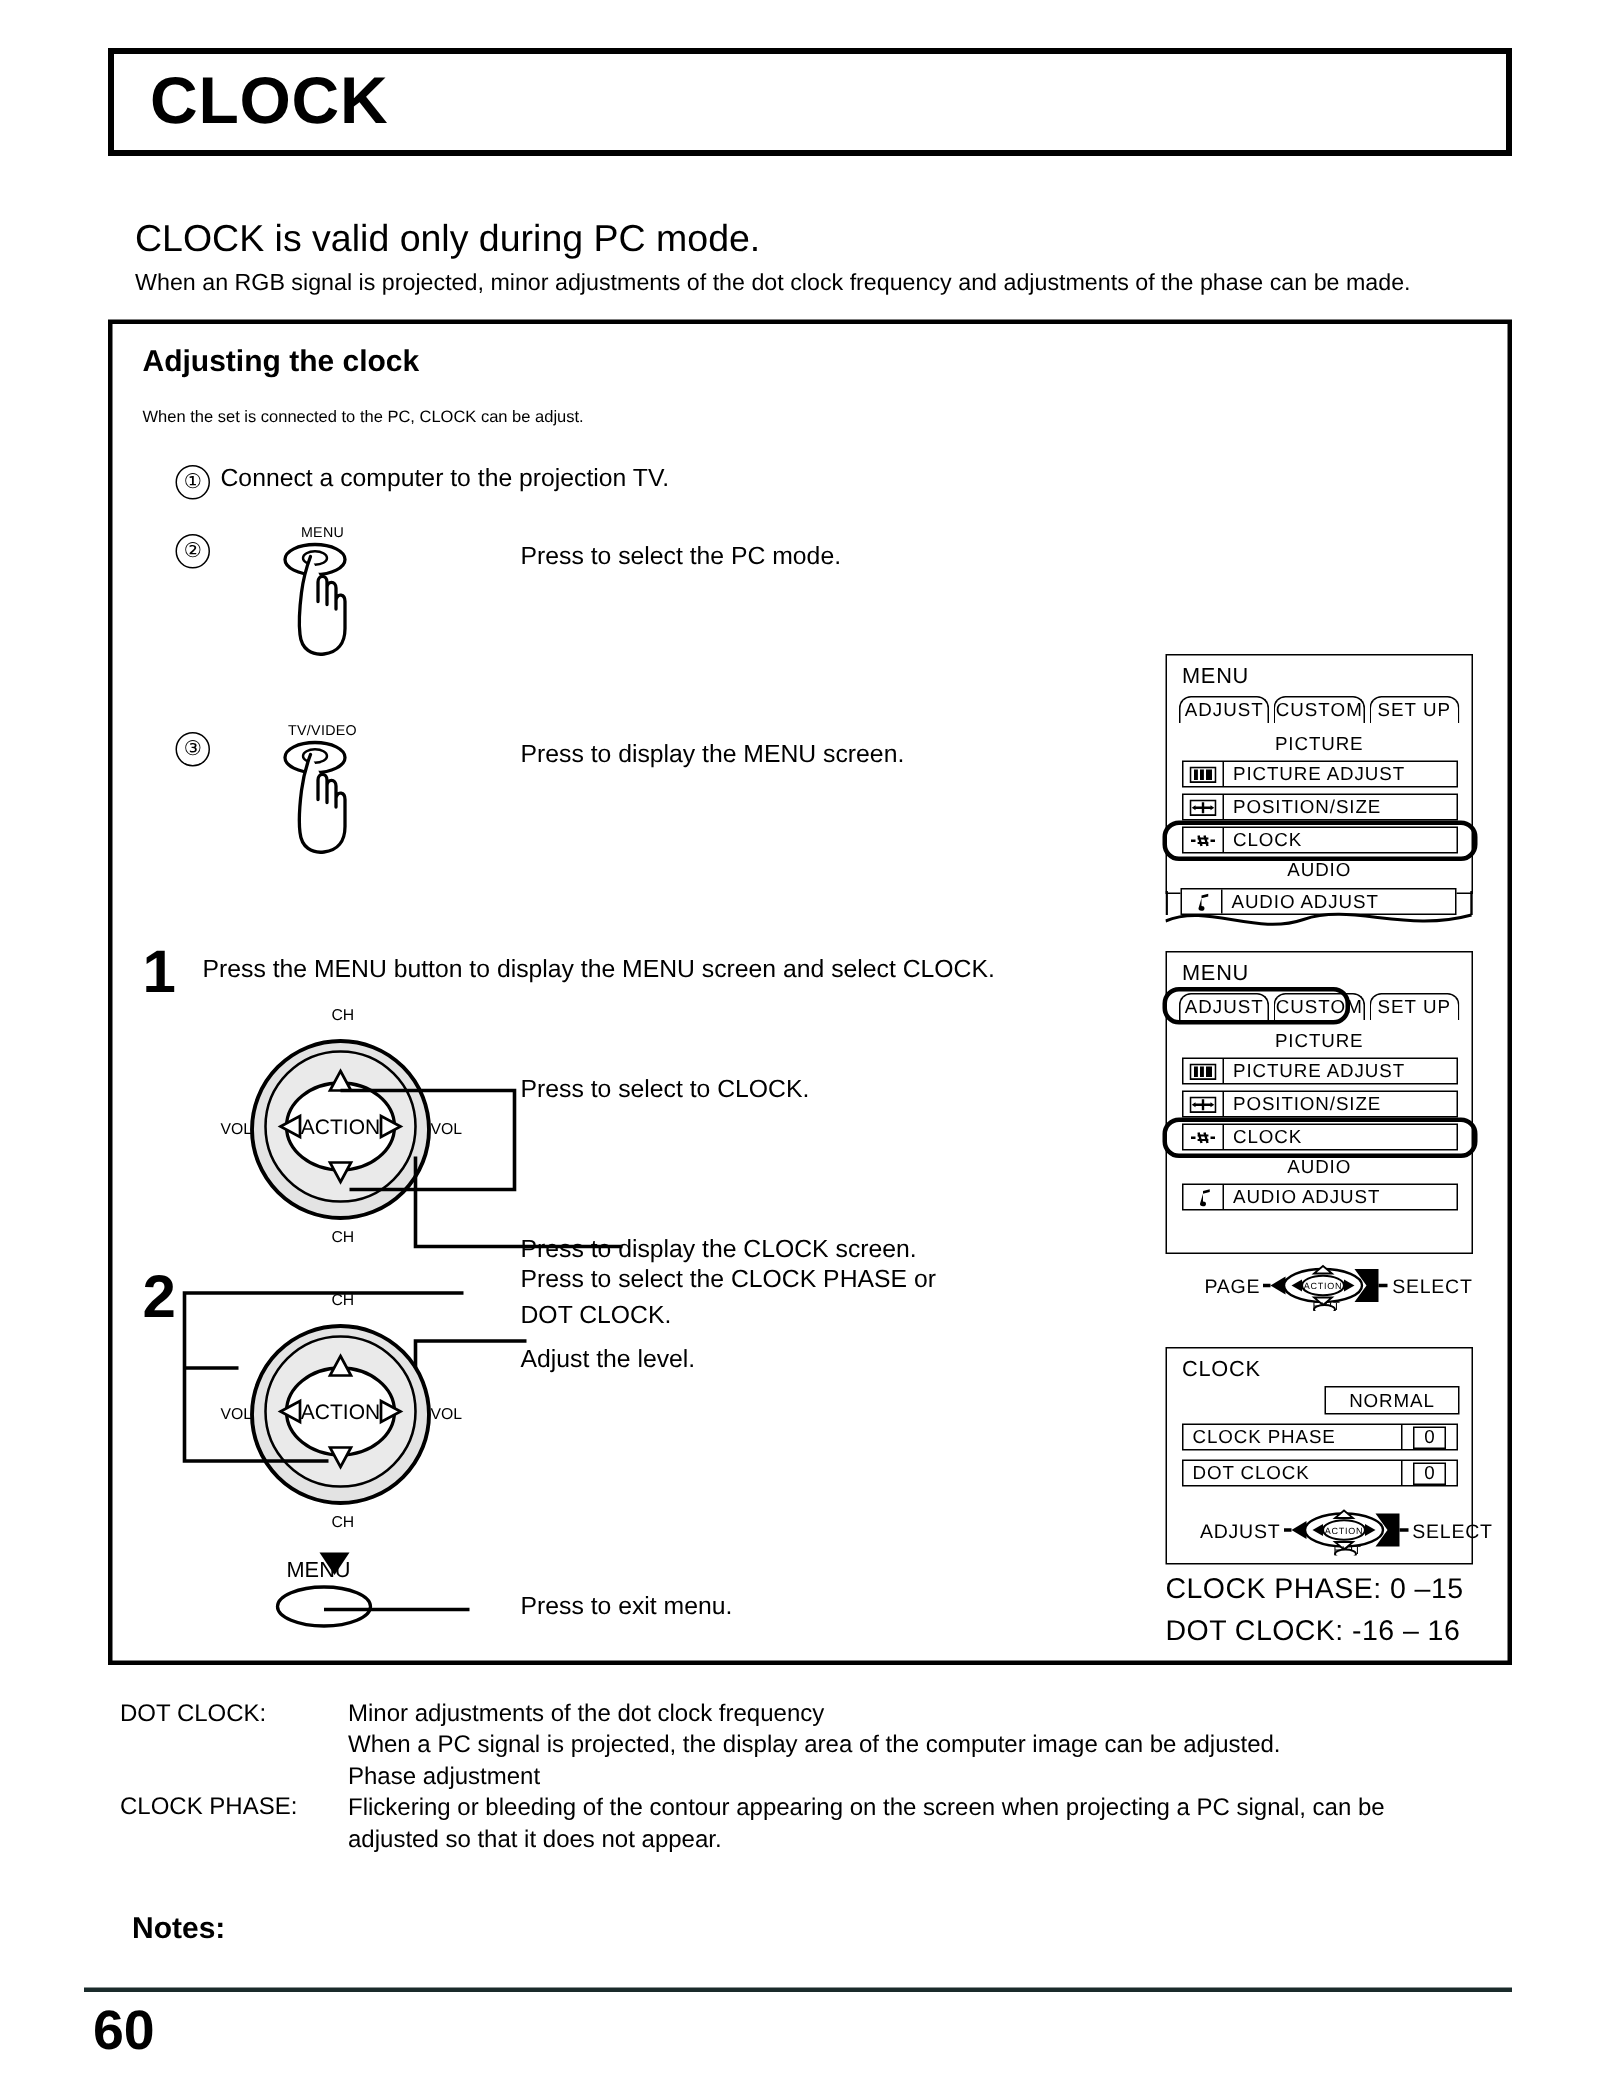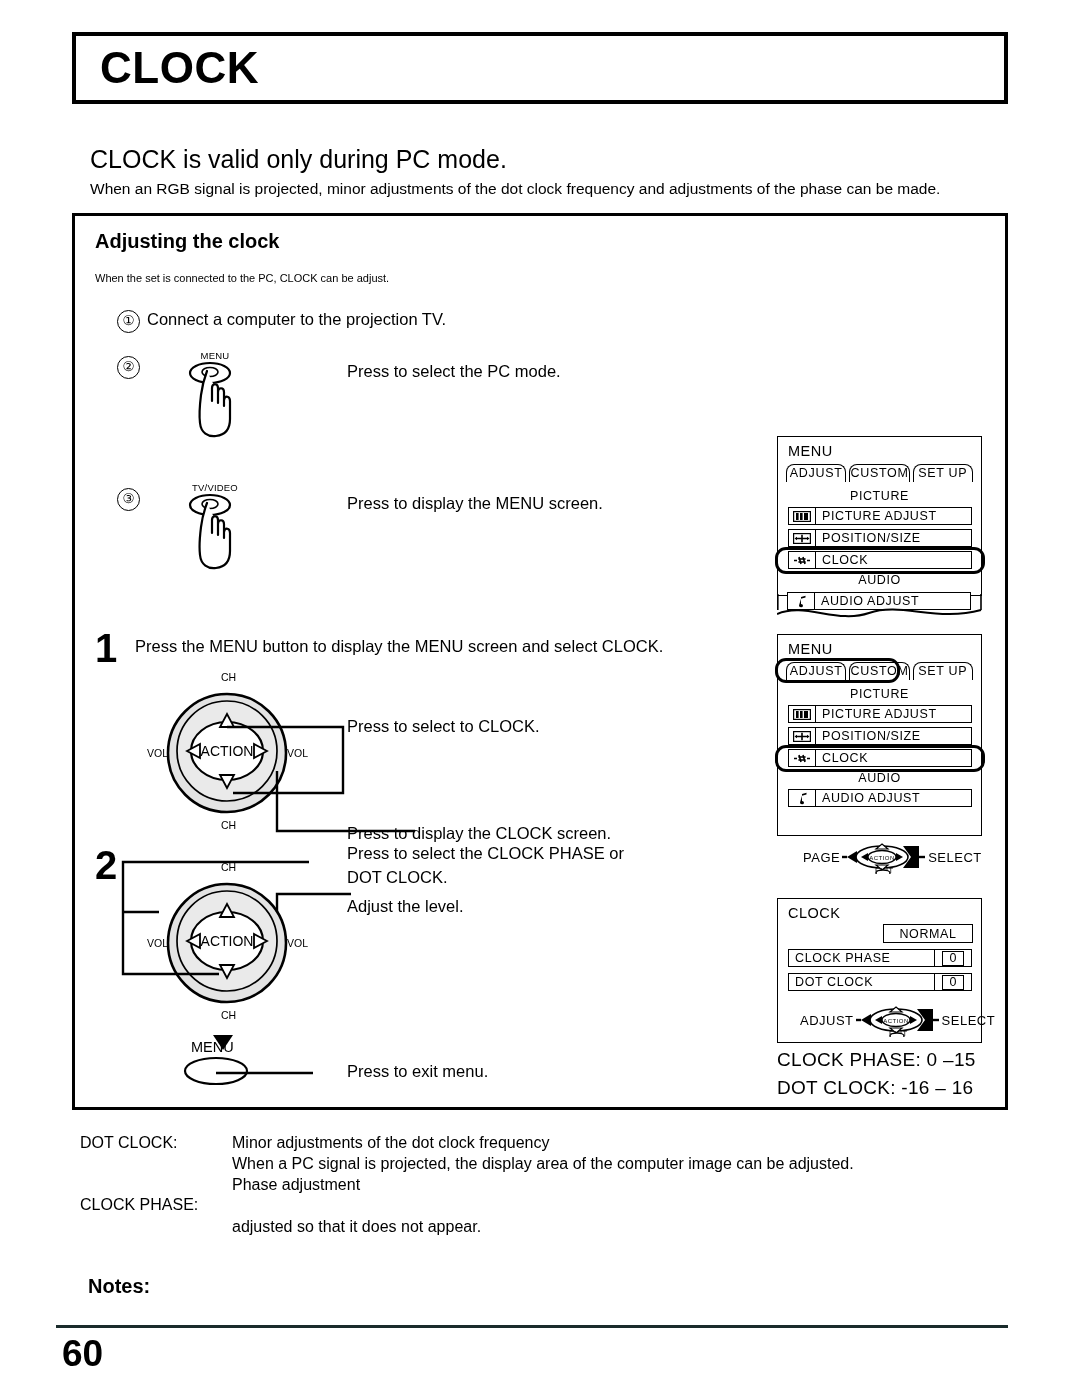--- a/index.html
+++ b/index.html
@@ -405,20 +405,21 @@
     <div class="range-txt" style="left:702px;top:861px;">DOT CLOCK: -16 – 16</div>
 
   </div>
 
   <div class="gl-term" style="left:80px;top:1134px;">DOT CLOCK:</div>
   <div class="gl-def" style="left:232px;top:1134px;">Minor adjustments of the dot clock frequency</div>
   <div class="gl-def" style="left:232px;top:1155px;">When a PC signal is projected, the display area of the computer image can be adjusted.</div>
 
   <div class="gl-term" style="left:80px;top:1176px;margin-top:20px;">CLOCK PHASE:</div>
   <div class="gl-def" style="left:232px;top:1176px;">Phase adjustment</div>
+  <div class="gl-def" style="left:232px;top:1197px;">Flickering or bleeding of the contour appearing on the screen when projecting a PC signal, can be</div>
   <div class="gl-def" style="left:232px;top:1218px;">adjusted so that it does not appear.</div>
 
   <div class="notes-head" style="left:88px;top:1251px;">Notes:</div>
 
   <div class="footrule"></div>
   <div class="pageno">60</div>
 
 </div>
 
 </body></html>

